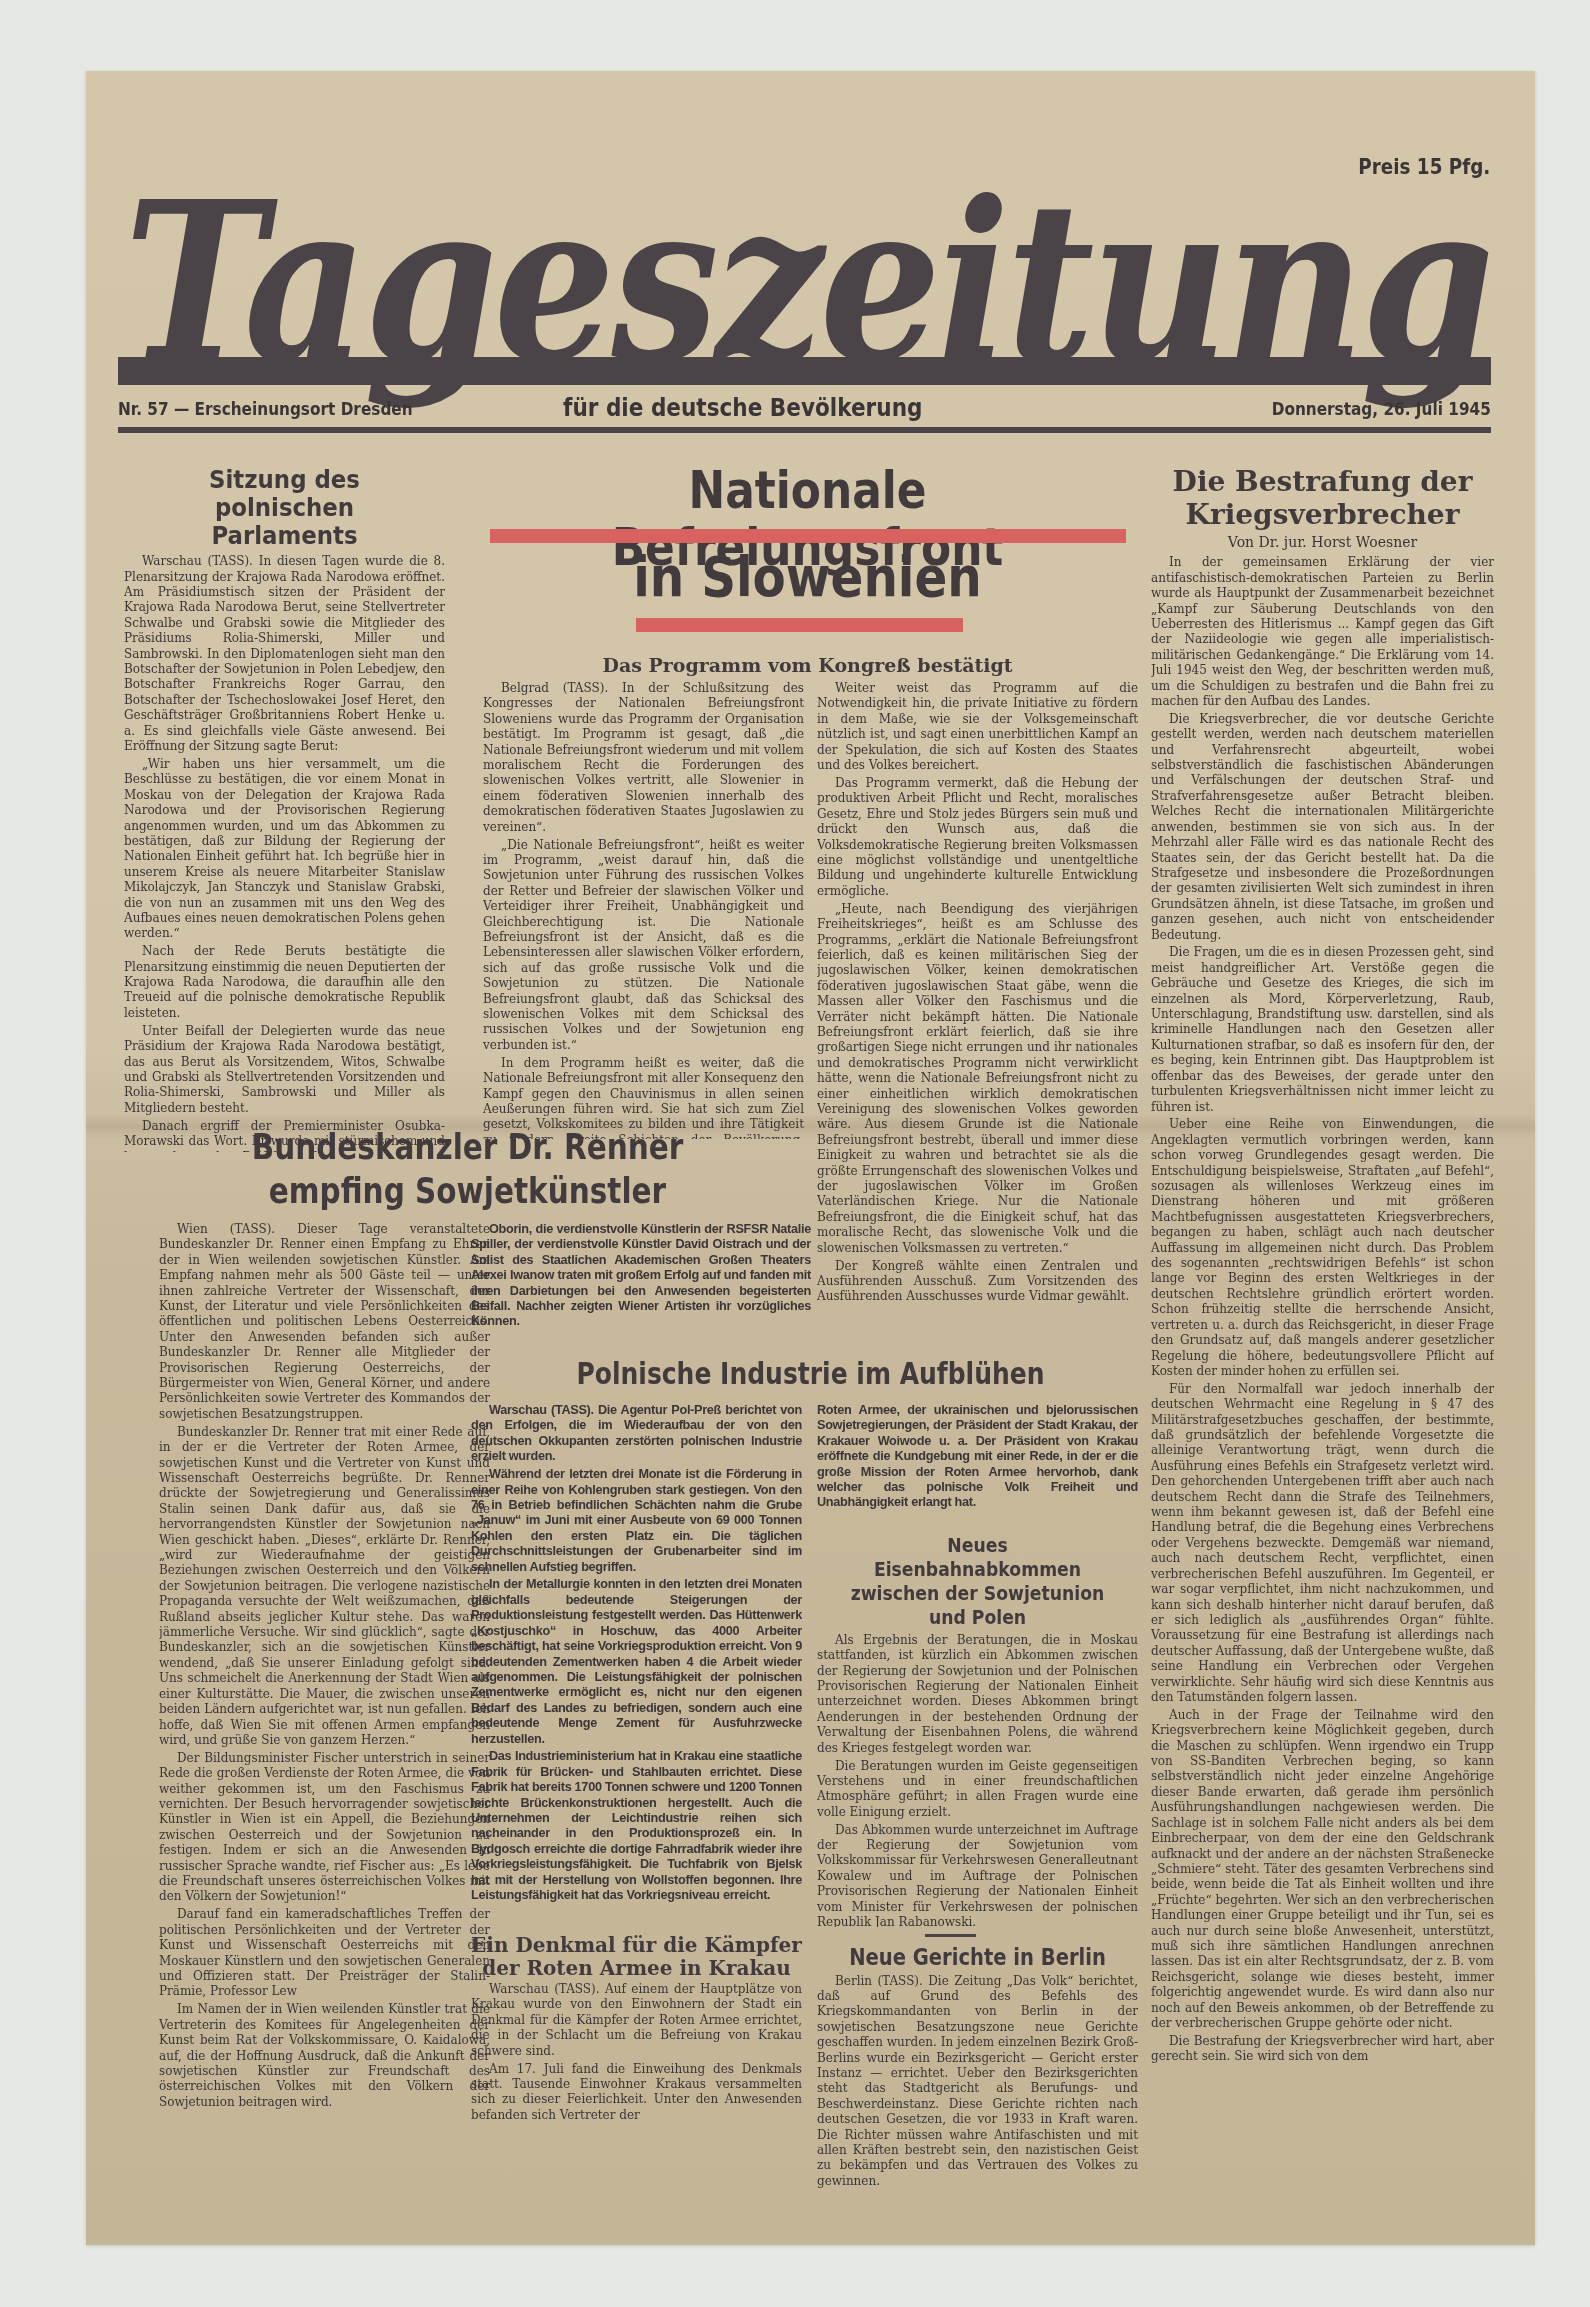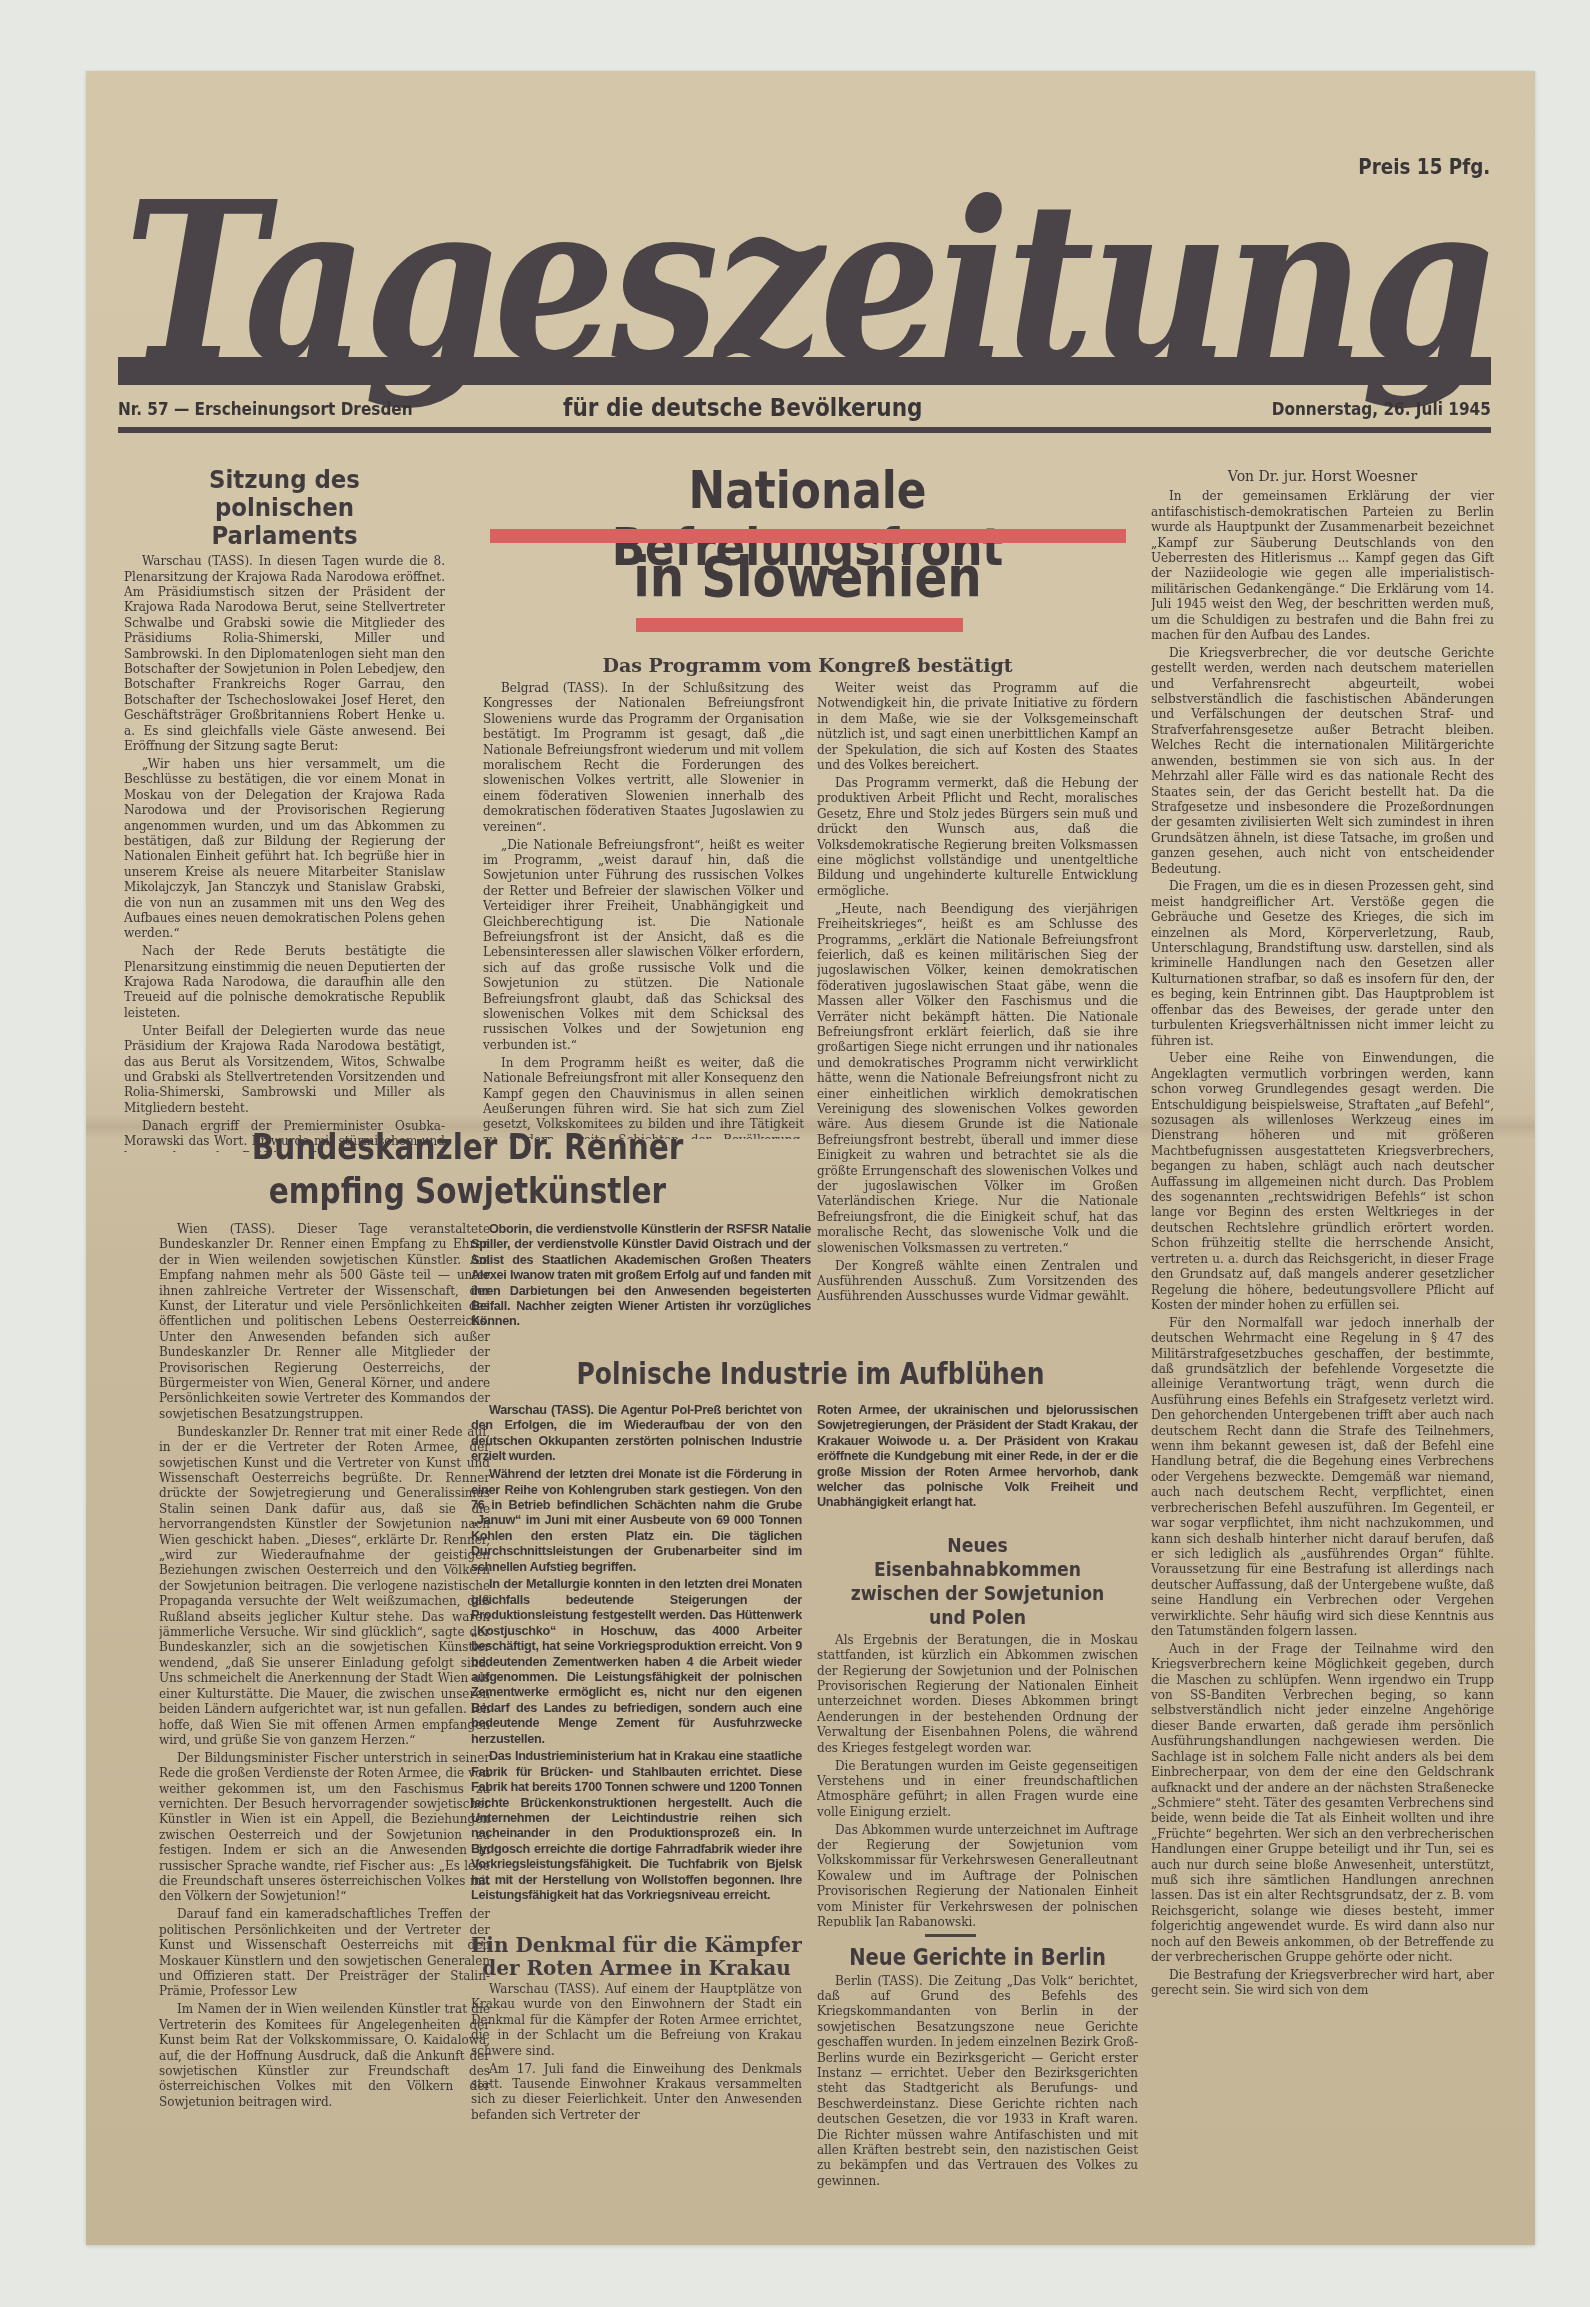--- a/index.html
+++ b/index.html
@@ -79,20 +79,21 @@
     <p>In dem Programm heißt es weiter, daß die Nationale Befreiungsfront mit aller Konsequenz den Kampf gegen den Chauvinismus in allen seinen Aeußerungen führen wird. Sie hat sich zum Ziel gesetzt, Volkskomitees zu bilden und ihre Tätigkeit zu fördern, breite Schichten der Bevölkerung, darunter auch Frauen und Jugendliche, innerhalb und außerhalb der Organe der</p>
   </div>
   <div class="col" style="left:731px; top:610px; width:321px; height:731px; overflow:hidden;">
     <p>Weiter weist das Programm auf die Notwendigkeit hin, die private Initiative zu fördern in dem Maße, wie sie der Volksgemeinschaft nützlich ist, und sagt einen unerbittlichen Kampf an der Spekulation, die sich auf Kosten des Staates und des Volkes bereichert.</p>
     <p>Das Programm vermerkt, daß die Hebung der produktiven Arbeit Pflicht und Recht, moralisches Gesetz, Ehre und Stolz jedes Bürgers sein muß und drückt den Wunsch aus, daß die Volksdemokratische Regierung breiten Volksmassen eine möglichst vollständige und unentgeltliche Bildung und ungehinderte kulturelle Entwicklung ermögliche.</p>
     <p>„Heute, nach Beendigung des vierjährigen Freiheitskrieges“, heißt es am Schlusse des Programms, „erklärt die Nationale Befreiungsfront feierlich, daß es keinen militärischen Sieg der jugoslawischen Völker, keinen demokratischen föderativen jugoslawischen Staat gäbe, wenn die Massen aller Völker den Faschismus und die Verräter nicht bekämpft hätten. Die Nationale Befreiungsfront erklärt feierlich, daß sie ihre großartigen Siege nicht errungen und ihr nationales und demokratisches Programm nicht verwirklicht hätte, wenn die Nationale Befreiungsfront nicht zu einer einheitlichen wirklich demokratischen Vereinigung des slowenischen Volkes geworden wäre. Aus diesem Grunde ist die Nationale Befreiungsfront bestrebt, überall und immer diese Einigkeit zu wahren und betrachtet sie als die größte Errungenschaft des slowenischen Volkes und der jugoslawischen Völker im Großen Vaterländischen Kriege. Nur die Nationale Befreiungsfront, die die Einigkeit schuf, hat das moralische Recht, das slowenische Volk und die slowenischen Volksmassen zu vertreten.“</p>
     <p>Der Kongreß wählte einen Zentralen und Ausführenden Ausschuß. Zum Vorsitzenden des Ausführenden Ausschusses wurde Vidmar gewählt.</p>
   </div>
 
   <div class="col" style="left:1065px; top:394px; width:343px; height:1742px; overflow:hidden;">
+    <div class="h-serif" style="font-size:28px; line-height:33px;">Die Bestrafung der Kriegsverbrecher</div>
     <div class="byline">Von Dr. jur. Horst Woesner</div>
     <p>In der gemeinsamen Erklärung der vier antifaschistisch-demokratischen Parteien zu Berlin wurde als Hauptpunkt der Zusammenarbeit bezeichnet „Kampf zur Säuberung Deutschlands von den Ueberresten des Hitlerismus ... Kampf gegen das Gift der Naziideologie wie gegen alle imperialistisch-militärischen Gedankengänge.“ Die Erklärung vom 14. Juli 1945 weist den Weg, der beschritten werden muß, um die Schuldigen zu bestrafen und die Bahn frei zu machen für den Aufbau des Landes.</p>
     <p>Die Kriegsverbrecher, die vor deutsche Gerichte gestellt werden, werden nach deutschem materiellen und Verfahrensrecht abgeurteilt, wobei selbstverständlich die faschistischen Abänderungen und Verfälschungen der deutschen Straf- und Strafverfahrensgesetze außer Betracht bleiben. Welches Recht die internationalen Militärgerichte anwenden, bestimmen sie von sich aus. In der Mehrzahl aller Fälle wird es das nationale Recht des Staates sein, der das Gericht bestellt hat. Da die Strafgesetze und insbesondere die Prozeßordnungen der gesamten zivilisierten Welt sich zumindest in ihren Grundsätzen ähneln, ist diese Tatsache, im großen und ganzen gesehen, auch nicht von entscheidender Bedeutung.</p>
     <p>Die Fragen, um die es in diesen Prozessen geht, sind meist handgreiflicher Art. Verstöße gegen die Gebräuche und Gesetze des Krieges, die sich im einzelnen als Mord, Körperverletzung, Raub, Unterschlagung, Brandstiftung usw. darstellen, sind als kriminelle Handlungen nach den Gesetzen aller Kulturnationen strafbar, so daß es insofern für den, der es beging, kein Entrinnen gibt. Das Hauptproblem ist offenbar das des Beweises, der gerade unter den turbulenten Kriegsverhältnissen nicht immer leicht zu führen ist.</p>
     <p>Ueber eine Reihe von Einwendungen, die Angeklagten vermutlich vorbringen werden, kann schon vorweg Grundlegendes gesagt werden. Die Entschuldigung beispielsweise, Straftaten „auf Befehl“, sozusagen als willenloses Werkzeug eines im Dienstrang höheren und mit größeren Machtbefugnissen ausgestatteten Kriegsverbrechers, begangen zu haben, schlägt auch nach deutscher Auffassung im allgemeinen nicht durch. Das Problem des sogenannten „rechtswidrigen Befehls“ ist schon lange vor Beginn des ersten Weltkrieges in der deutschen Rechtslehre gründlich erörtert worden. Schon frühzeitig stellte die herrschende Ansicht, vertreten u. a. durch das Reichsgericht, in dieser Frage den Grundsatz auf, daß mangels anderer gesetzlicher Regelung die höhere, bedeutungsvollere Pflicht auf Kosten der minder hohen zu erfüllen sei.</p>
     <p>Für den Normalfall war jedoch innerhalb der deutschen Wehrmacht eine Regelung in § 47 des Militärstrafgesetzbuches geschaffen, der bestimmte, daß grundsätzlich der befehlende Vorgesetzte die alleinige Verantwortung trägt, wenn durch die Ausführung eines Befehls ein Strafgesetz verletzt wird. Den gehorchenden Untergebenen trifft aber auch nach deutschem Recht dann die Strafe des Teilnehmers, wenn ihm bekannt gewesen ist, daß der Befehl eine Handlung betraf, die die Begehung eines Verbrechens oder Vergehens bezweckte. Demgemäß war niemand, auch nach deutschem Recht, verpflichtet, einen verbrecherischen Befehl auszuführen. Im Gegenteil, er war sogar verpflichtet, ihm nicht nachzukommen, und kann sich deshalb hinterher nicht darauf berufen, daß er sich lediglich als „ausführendes Organ“ fühlte. Voraussetzung für eine Bestrafung ist allerdings nach deutscher Auffassung, daß der Untergebene wußte, daß seine Handlung ein Verbrechen oder Vergehen verwirklichte. Sehr häufig wird sich diese Kenntnis aus den Tatumständen folgern lassen.</p>
     <p>Auch in der Frage der Teilnahme wird den Kriegsverbrechern keine Möglichkeit gegeben, durch die Maschen zu schlüpfen. Wenn irgendwo ein Trupp von SS-Banditen Verbrechen beging, so kann selbstverständlich nicht jeder einzelne Angehörige dieser Bande erwarten, daß gerade ihm persönlich Ausführungshandlungen nachgewiesen werden. Die Sachlage ist in solchem Falle nicht anders als bei dem Einbrecherpaar, von dem der eine den Geldschrank aufknackt und der andere an der nächsten Straßenecke „Schmiere“ steht. Täter des gesamten Verbrechens sind beide, wenn beide die Tat als Einheit wollten und ihre „Früchte“ begehrten. Wer sich an den verbrecherischen Handlungen einer Gruppe beteiligt und ihr Tun, sei es auch nur durch seine bloße Anwesenheit, unterstützt, muß sich ihre sämtlichen Handlungen anrechnen lassen. Das ist ein alter Rechtsgrundsatz, der z. B. vom Reichsgericht, solange wie dieses besteht, immer folgerichtig angewendet wurde. Es wird dann also nur noch auf den Beweis ankommen, ob der Betreffende zu der verbrecherischen Gruppe gehörte oder nicht.</p>
     <p>Die Bestrafung der Kriegsverbrecher wird hart, aber gerecht sein. Sie wird sich von dem</p>
   </div>
 

